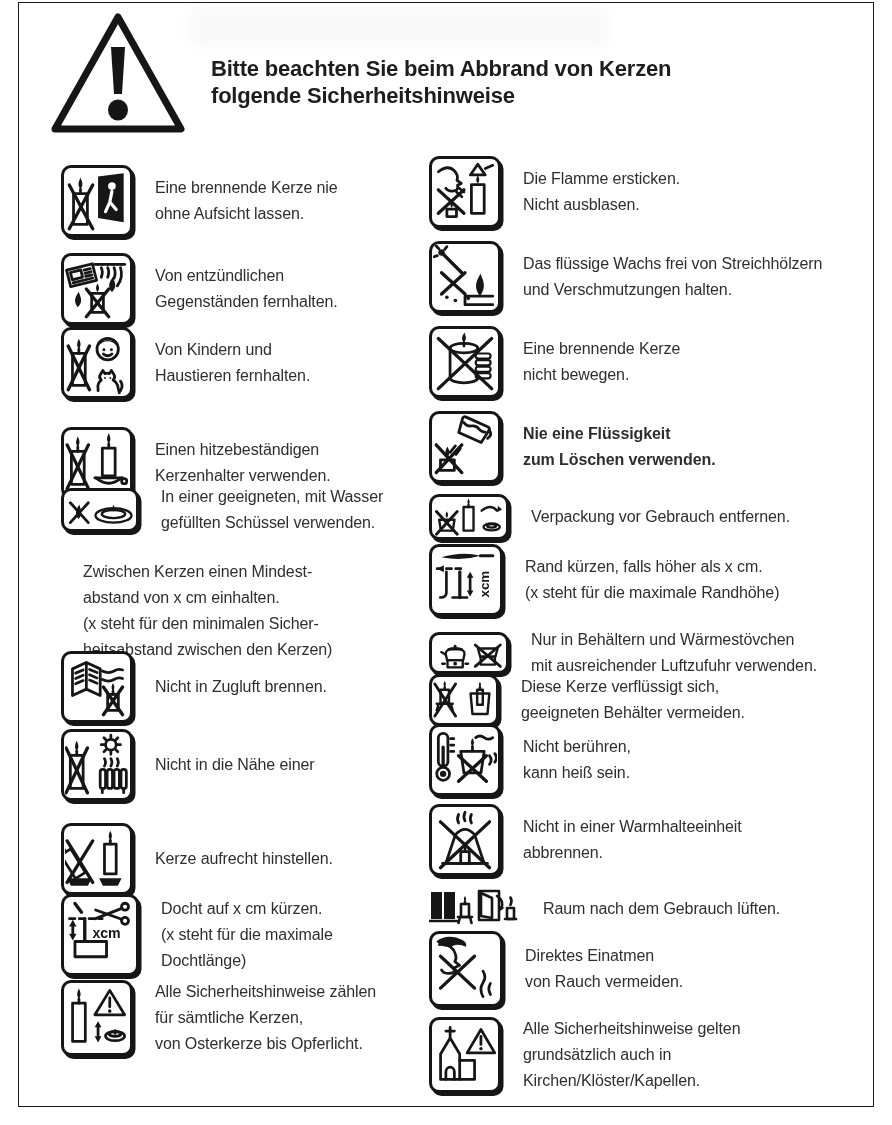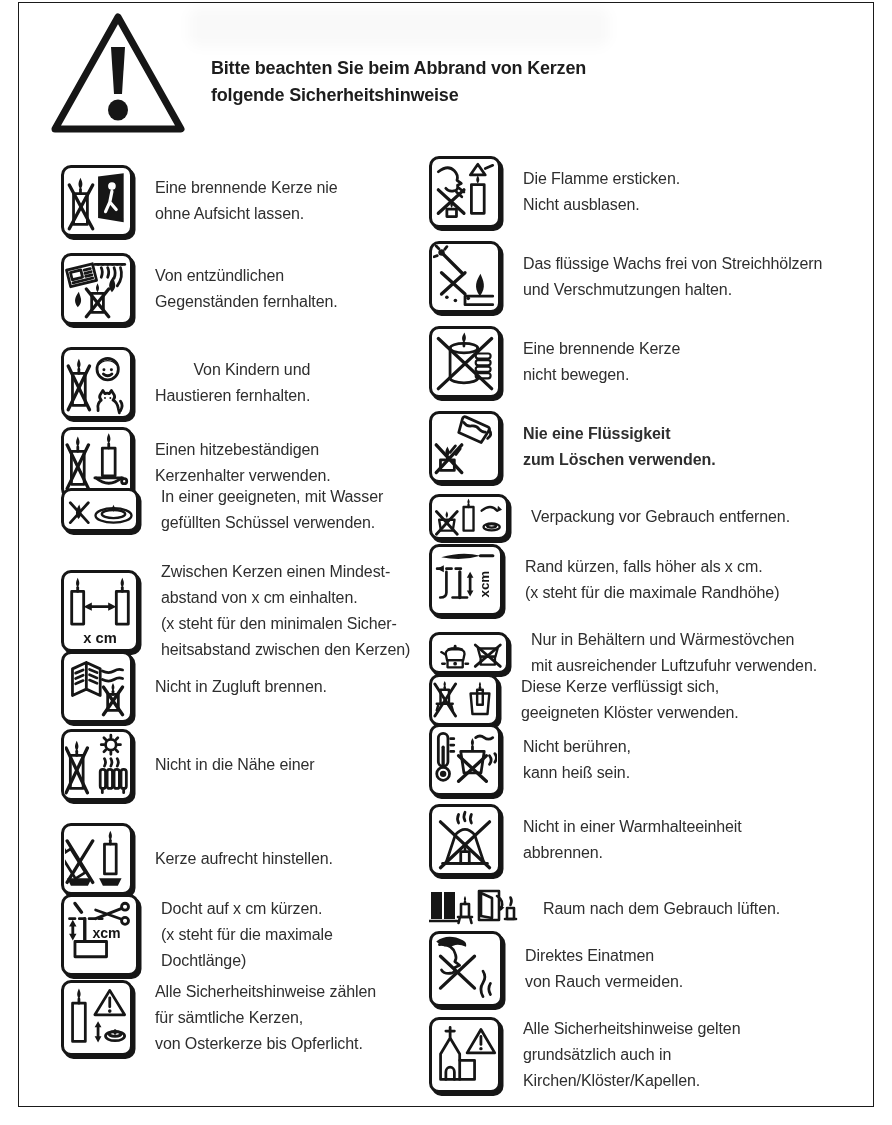--- a/index.html
+++ b/index.html
@@ -1,20 +1,20 @@
 <!DOCTYPE html>
 <html><head>
 <meta charset="utf-8">
 <style>
   html,body{margin:0;padding:0;background:#fff;}
   body{width:892px;height:1125px;position:relative;font-family:"Liberation Sans",sans-serif;color:#2e2e2e;overflow:hidden;}
   .page{position:absolute;left:18px;top:2px;width:854px;height:1103px;border:1.6px solid #1a1a1a;background:#fff;}
   .ghost{position:absolute;background:rgba(0,0,0,0.025);filter:blur(6px);border-radius:10px;}
   .header-triangle{position:absolute;left:30px;top:8px;}
-  .header-title{position:absolute;left:192px;top:52px;font-size:18px;font-weight:bold;line-height:27px;color:#1d1d1d;letter-spacing:-0.2px;white-space:nowrap;}
+  .header-title{position:absolute;left:192px;top:52px;font-size:22px;font-weight:bold;line-height:27px;color:#1d1d1d;letter-spacing:-0.2px;white-space:nowrap;}
   .row{position:absolute;display:flex;align-items:center;}
   .col-l{left:42px;}
   .col-r{left:410px;}
   .pictogram{flex:0 0 auto;border:3px solid #161616;border-radius:10px;background:#fff;box-shadow:2.5px 3px 0 #161616;display:flex;align-items:center;justify-content:center;padding:1px;}
   .pictogram.noframe{border:none;box-shadow:none;border-radius:0;padding:0;}
   .caption{margin-left:22px;font-size:16px;line-height:26px;white-space:nowrap;letter-spacing:-0.1px;color:#2e2e2e;}
   svg{display:block;}
   .s{fill:none;stroke:#161616;stroke-width:2.6;stroke-linecap:round;stroke-linejoin:round;}
   .f{fill:#161616;stroke:none;}
   .x{fill:none;stroke:#161616;stroke-width:3.1;stroke-linecap:round;}
@@ -82,21 +82,21 @@
         <line class="x" x1="20" y1="30" x2="41" y2="56"></line>
           <line class="x" x1="41" y1="30" x2="20" y2="56"></line>
       </svg>
     </div>
     <div class="caption">
       <div>Von entzündlichen</div>
       <div>Gegenständen fernhalten.</div>
     </div>
   </div>
 
-  <div class="row col-l" style="top:344px;text-align:right;">
+  <div class="row col-l" style="top:324px;">
     <div class="pictogram">
       <svg width="64" height="64" viewBox="0 0 60 60">
         <rect class="s" x="7" y="21" width="12" height="30"></rect>
         <line class="s" x1="13" y1="21" x2="13" y2="17"></line>
         <path class="f" d="M13,17 c-3,-4.2 -1.1,-7 0,-9.8 c1.1,2.8 3,5.6 0,9.8 z"></path>
         <line class="x" x1="3" y1="14" x2="23" y2="55"></line>
           <line class="x" x1="23" y1="14" x2="3" y2="55"></line>
         <circle class="s" cx="40" cy="17" r="10"></circle>
         <path class="f" d="M30.8,14.5 a10,10 0 0 1 18.4,0 q-4,-5 -9.2,-5 q-5.2,0 -9.2,5 z"></path>
         <circle class="f" cx="36.5" cy="17.5" r="1.4"></circle>
@@ -147,34 +147,20 @@
         <path class="f" d="M53,22 c-2.4,-3.4 -1,-5.6 0,-7.8 c1,2.2 2.4,4.4 0,7.8 z"></path>
       </svg>
     </div>
     <div class="caption">
       <div>In einer geeigneten, mit Wasser</div>
       <div>gefüllten Schüssel verwenden.</div>
     </div>
   </div>
 
   <div class="row col-l" style="top:556px;">
-    <div class="pictogram">
-      <svg width="70" height="74" viewBox="0 0 64 68">
-        <rect class="s" x="6" y="16" width="11" height="30"></rect>
-        <line class="s" x1="11.5" y1="16" x2="11.5" y2="12.5"></line>
-        <path class="f" d="M11.5,12.5 c-2.8,-3.8 -1,-6.4 0,-9 c1,2.6 2.8,5.2 0,9 z"></path>
-        <rect class="s" x="47" y="16" width="11" height="30"></rect>
-        <line class="s" x1="52.5" y1="16" x2="52.5" y2="12.5"></line>
-        <path class="f" d="M52.5,12.5 c-2.8,-3.8 -1,-6.4 0,-9 c1,2.6 2.8,5.2 0,9 z"></path>
-        <line class="s" stroke-width="2.4" x1="23" y1="30" x2="41" y2="30"></line>
-        <path class="f" d="M17,30 l7.5,-3.8 v7.6 z"></path>
-          <path class="f" d="M47,30 l-7.5,-3.8 v7.6 z"></path>
-        <text x="32" y="63" font-size="13.5" text-anchor="middle">x cm</text>
-      </svg>
-    </div>
     <div class="caption">
       <div>Zwischen Kerzen einen Mindest-</div>
       <div>abstand von x cm einhalten.</div>
       <div>(x steht für den minimalen Sicher-</div>
       <div>heitsabstand zwischen den Kerzen)</div>
     </div>
   </div>
 
   <div class="row col-l" style="top:648px;">
     <div class="pictogram">
@@ -443,21 +429,21 @@
         <line class="x" stroke-width="2.8" x1="2" y1="6" x2="24" y2="40"></line>
           <line class="x" stroke-width="2.8" x1="24" y1="6" x2="2" y2="40"></line>
         <path class="s" stroke-width="2.3" d="M40,16 h20 l-2,22 h-16 z"></path>
         <rect class="s" stroke-width="2" x="47" y="12" width="6" height="16"></rect>
         <line class="s" stroke-width="1.8" x1="50" y1="12" x2="50" y2="9.5"></line>
         <path class="f" d="M50,9.5 c-2,-2.8 -0.8,-4.4 0,-6 c0.8,1.6 2,3.2 0,6 z"></path>
       </svg>
     </div>
     <div class="caption">
       <div>Diese Kerze verflüssigt sich,</div>
-      <div>geeigneten Klöster verwenden.</div>
+      <div>geeigneten Behälter vermeiden.</div>
     </div>
   </div>
 
   <div class="row col-r" style="top:721px;">
     <div class="pictogram">
       <svg width="64" height="64" viewBox="0 0 60 60">
         <rect class="s" stroke-width="2.4" x="5" y="5" width="9" height="31" rx="4.5"></rect>
         <line class="x" stroke-width="3" x1="9.5" y1="18" x2="9.5" y2="34"></line>
         <circle class="s" stroke-width="2.4" cx="9.5" cy="43" r="6"></circle>
         <circle class="f" cx="9.5" cy="43" r="3"></circle>

